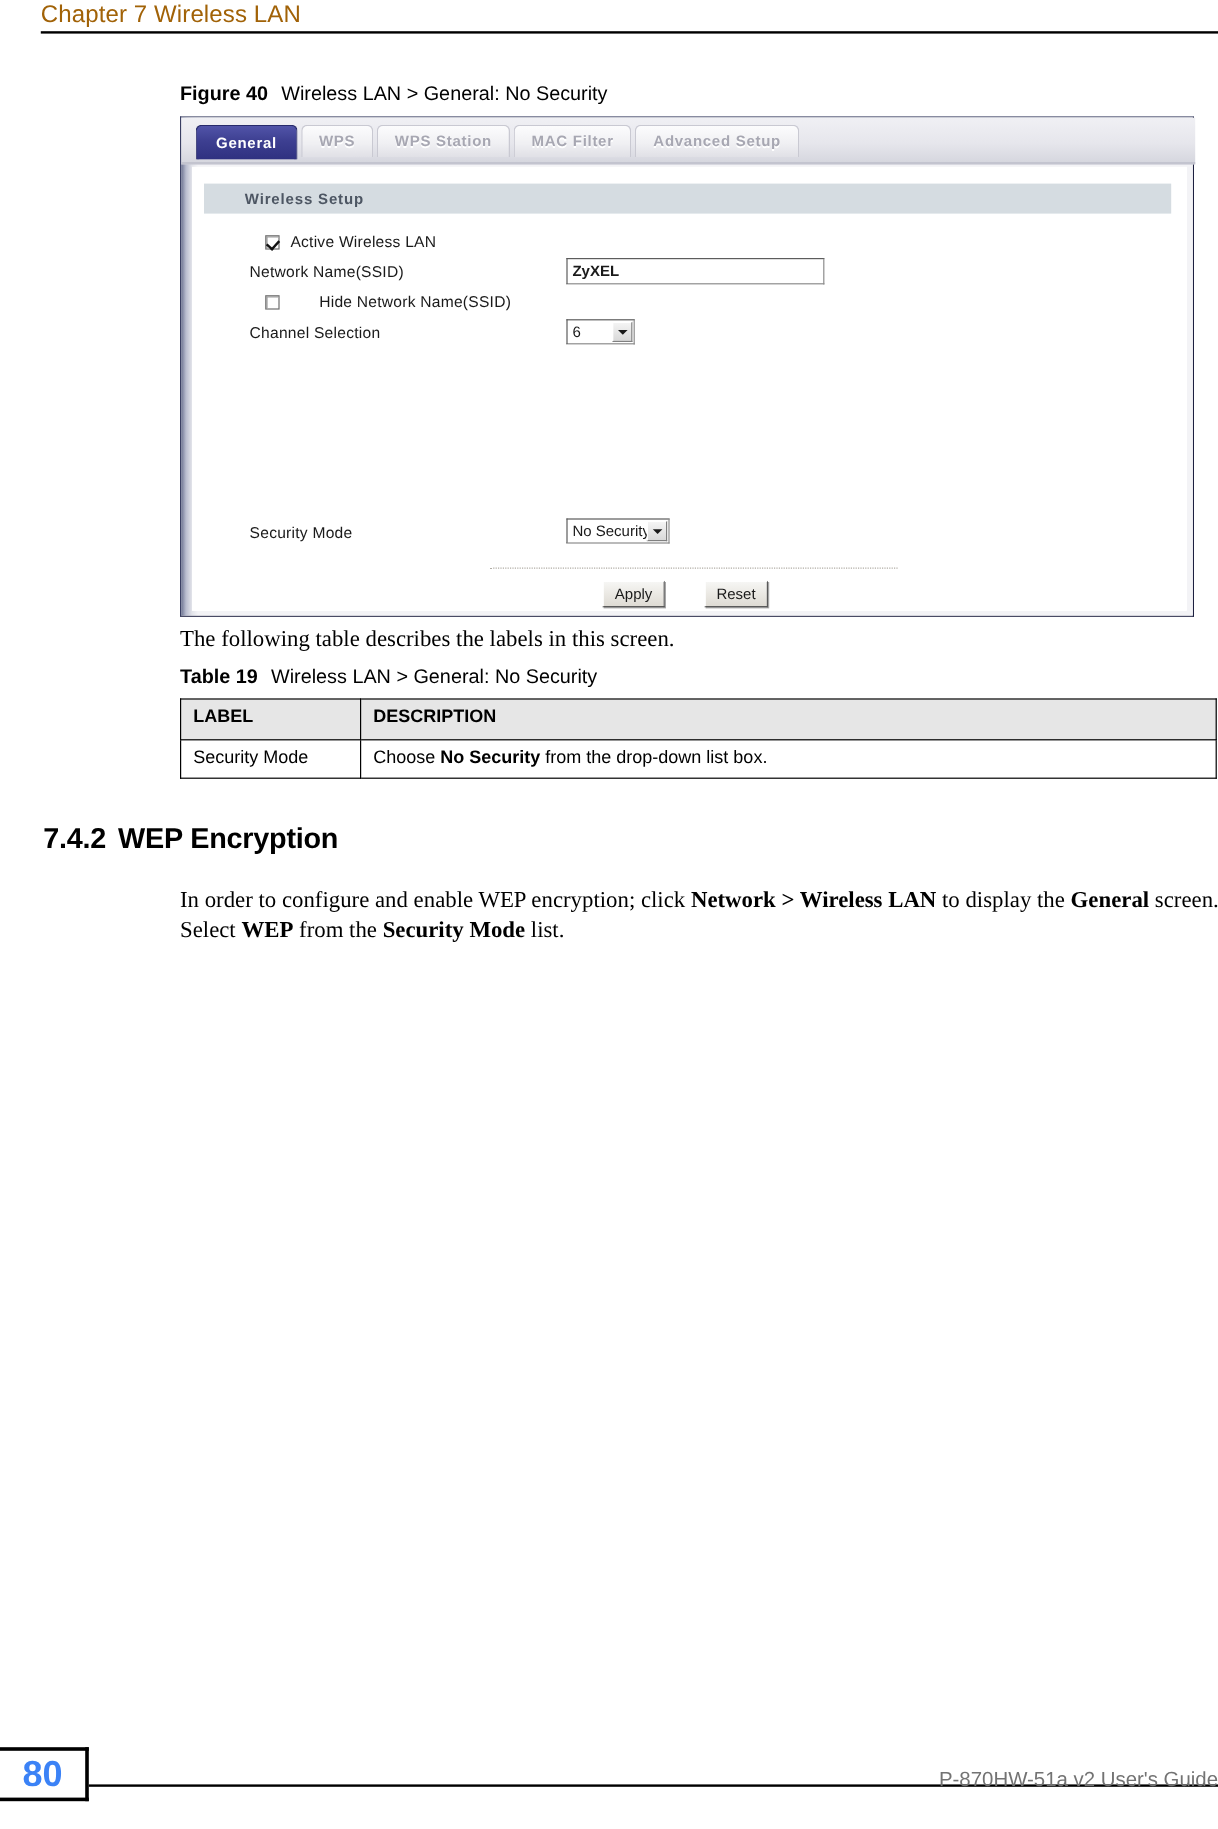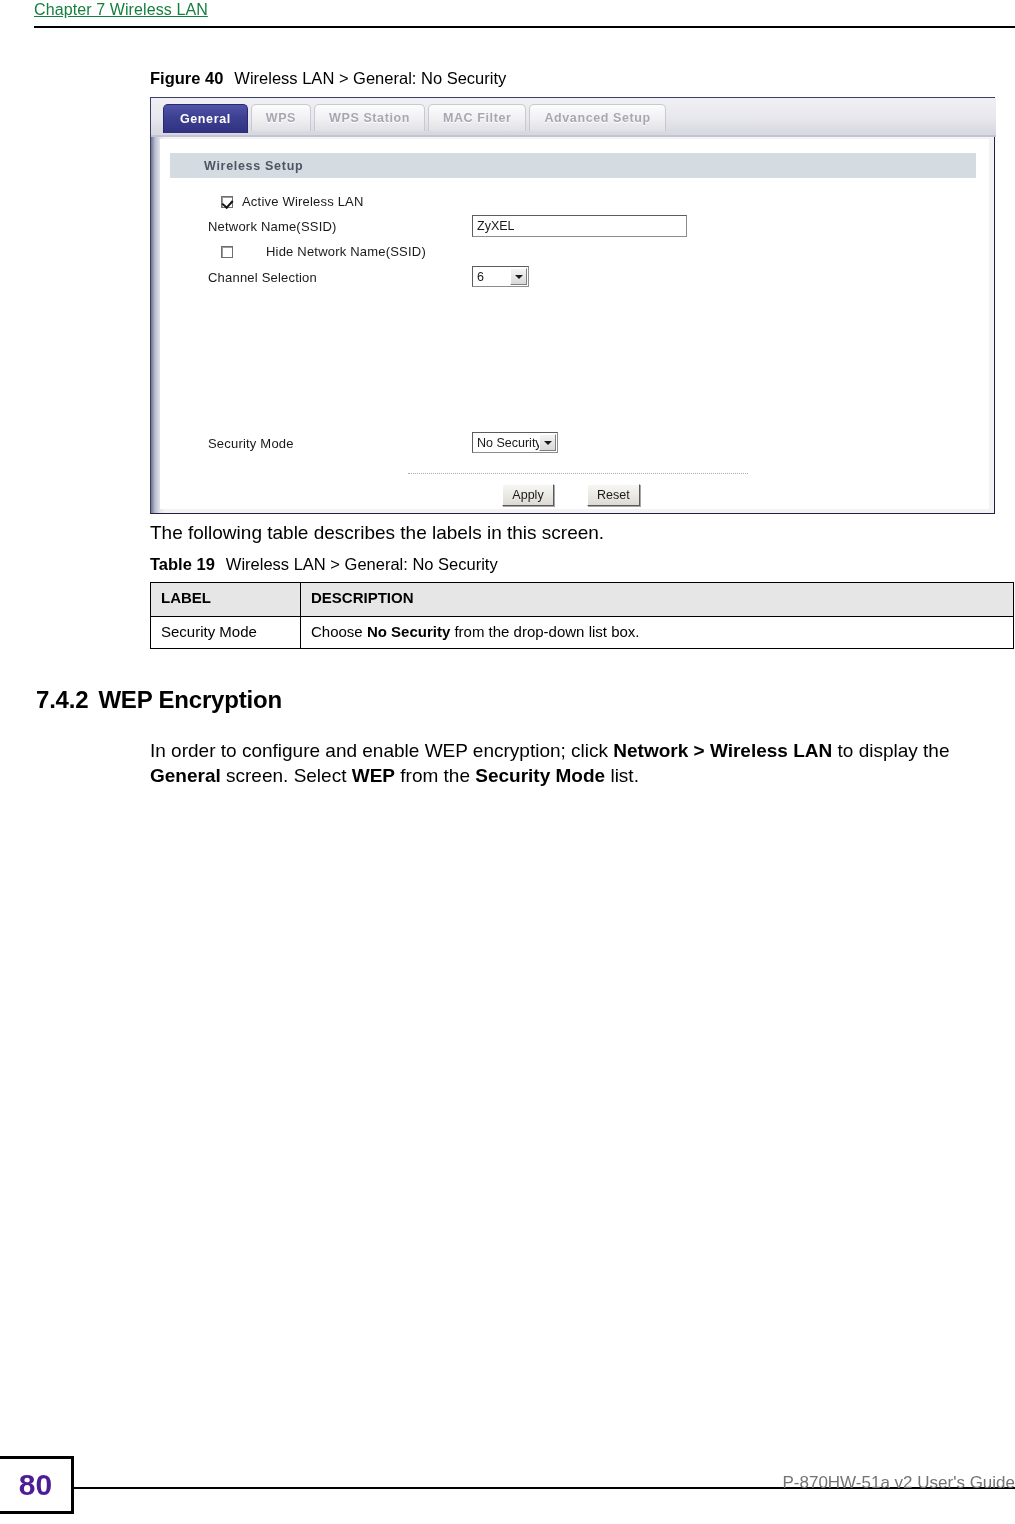--- a/index.html
+++ b/index.html
@@ -20,25 +20,24 @@
   .page-header {
     position: absolute;
     left: 0; top: 0;
     width: 1015px;
     height: 30px;
   }
   .page-header .chapter-text {
     position: absolute;
     left: 34px; top: 1px;
     font-family: "Liberation Sans", sans-serif;
-    font-size: 16px;
+    font-size: 20px;
     letter-spacing: 0.1px;
-    color: #15803d;
-    white-space: nowrap;
-    text-decoration: underline;
+    color: #a16207;
+    white-space: nowrap;
   }
   .header-rule {
     position: absolute;
     left: 34px; top: 26px;
     width: 981px;
     height: 2px;
     background: #000;
   }
 
   
@@ -192,20 +191,21 @@
     background: #ffffff;
     border: 1px solid #8d8d8d;
     border-top-color: #5c5c5c;
     border-left-color: #5c5c5c;
     font-family: "Liberation Sans", sans-serif;
     font-size: 12.5px;
     color: #1a1a1a;
     padding: 0 4px;
     display: flex;
     align-items: center;
+    font-weight: bold;
   }
 
   .select-box {
     position: absolute;
     box-sizing: border-box;
     height: 21px;
     background: #ffffff;
     border: 1px solid #8d8d8d;
     border-top-color: #5c5c5c;
     border-left-color: #5c5c5c;
@@ -262,21 +262,21 @@
     font-size: 12.5px;
     color: #1a1a1a;
     display: flex;
     align-items: center;
     justify-content: center;
   }
 
   
   .para {
     position: absolute;
-    font-family: Liberation Sans, sans-serif;
+    font-family: Liberation Serif, serif;
     font-size: 19px;
     line-height: 25px;
     color: #000;
   }
   .para b { font-weight: bold; }
 
   .intro-line {
     left: 150px; top: 520px;
     width: 820px;
   }
@@ -343,31 +343,31 @@
     position: absolute;
     left: 74px; top: 1487px;
     width: 941px;
     height: 2px;
     background: #000;
   }
   .page-number-box {
     position: absolute;
     left: 0px; top: 1456px;
     width: 74px;
-    height: 58px;
+    height: 45px;
     box-sizing: border-box;
     border: 3px solid #000;
     border-left: none;
     display: flex;
     align-items: center;
     justify-content: center;
     font-family: "Liberation Sans", sans-serif;
     font-size: 30px;
     font-weight: bold;
-    color: #4c1d95;
+    color: #3b82f6;
   }
   .footer-guide {
     position: absolute;
     right: 0px; top: 1473px;
     font-family: "Liberation Sans", sans-serif;
     font-size: 17px;
     color: #737373;
     white-space: nowrap;
   }
 </style>

